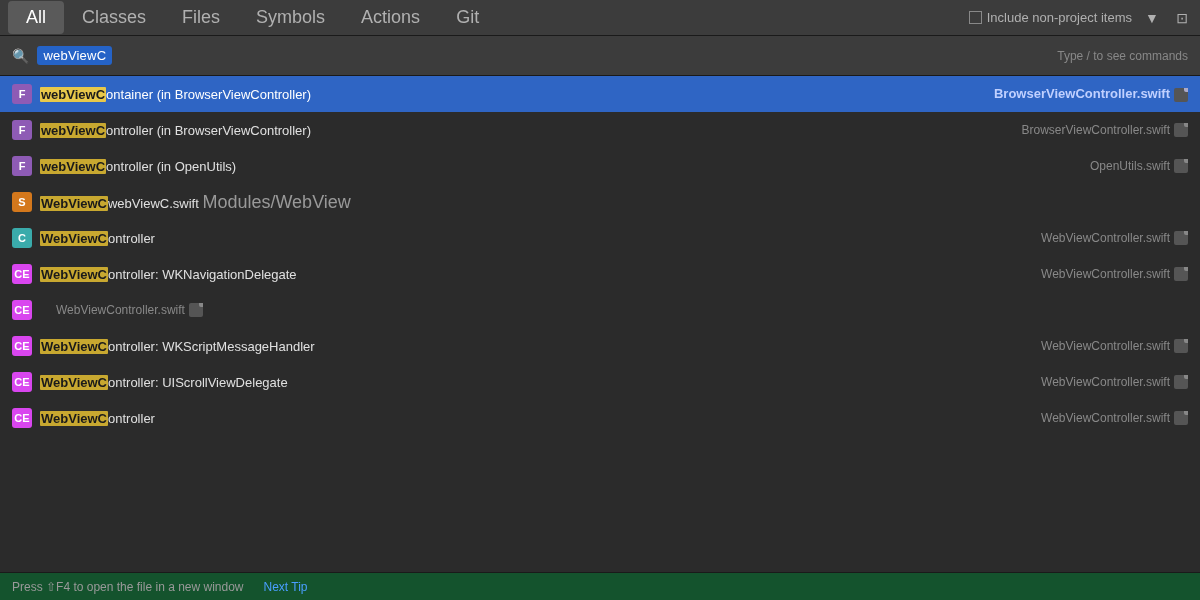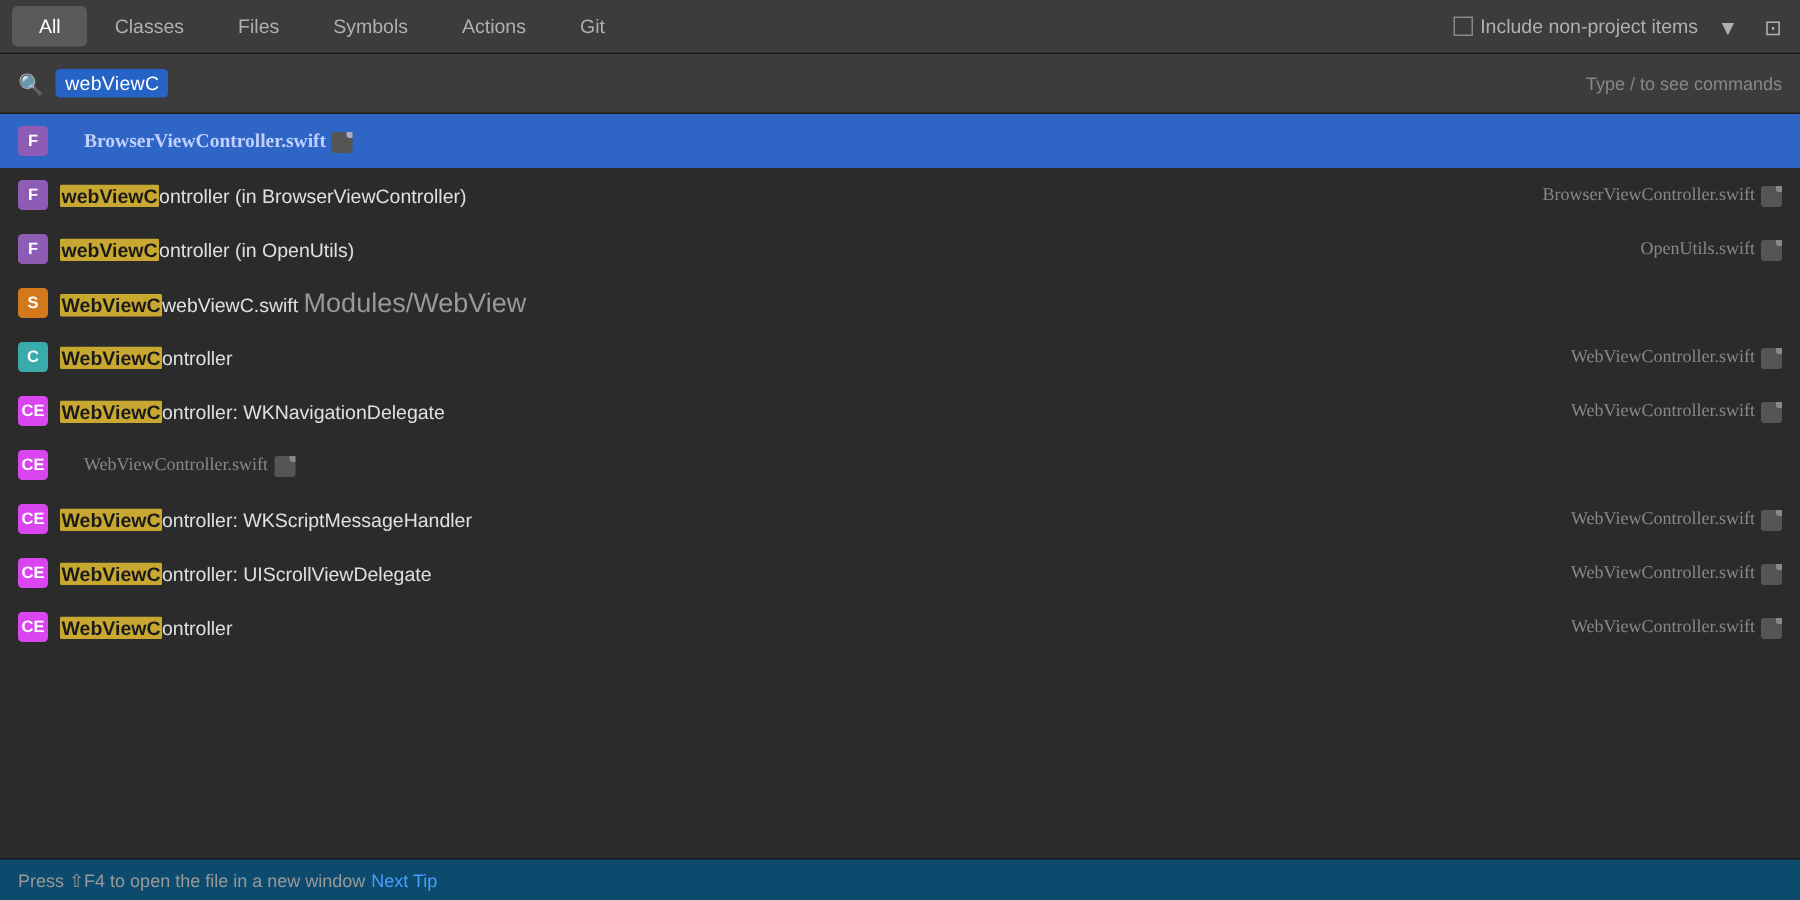--- a/index.html
+++ b/index.html
@@ -18,21 +18,21 @@
       display: flex;
       align-items: center;
       background: #3c3c3c;
       border-bottom: 1px solid #1a1a1a;
       height: 36px;
       padding: 0 8px;
       gap: 0;
     }
     .tab-item {
       padding: 6px 18px;
-      font-size: 13px;
+      font-size: 18px;
       color: #b0b0b0;
       cursor: pointer;
       border-radius: 4px;
       user-select: none;
     }
     .tab-item.active {
       background: #5a5a5a;
       color: #ffffff;
       font-weight: 500;
     }
@@ -159,21 +159,20 @@
     }
     .result-name .secondary {
       color: #999;
       font-size: 18px;
     }
     .result-file {
       color: #888;
       font-size: 12px;
       margin-left: 16px;
       flex-shrink: 0;
-      font-family: Liberation Serif, serif;
     }
     .result-file.selected-file {
       color: #c0d0ff;
       font-weight: 600;
       font-size: 13px;
     }
     .file-icon {
       display: inline-block;
       width: 14px;
       height: 14px;
@@ -189,28 +188,28 @@
       top: 0; right: 0;
       width: 4px; height: 4px;
       background: #888;
       border-bottom-left-radius: 2px;
     }
     .file-icon.selected-ficon::after { background: #aac; }
 
     
     .status-bar {
       height: 28px;
-      background: #0c4a6e;
+      background: #14532d;
       border-top: 1px solid #1a1a1a;
       display: flex;
       align-items: center;
       padding: 0 12px;
       font-size: 12px;
       color: #999;
-      gap: 4px;
+      gap: 20px;
     }
     .next-tip-link {
       color: #4a9eff;
       cursor: pointer;
       font-size: 12px;
     }
 
     .main-content {
       display: flex;
       flex-direction: column;
@@ -244,20 +243,21 @@
     <div class="search-icon-wrap">🔍</div>
     <div class="search-input-wrap">
       <span class="search-input-text">webViewC</span>
     </div>
     <div class="search-hint">Type / to see commands</div>
   </div>
 
   <div class="results-list" id="results-container">
   <div class="result-row selected">
         <div class="result-icon icon-f-purple">F</div>
+        <span class="result-name"><span class="selected-highlight">webViewC</span><span style="color:#fff">ontainer (in BrowserViewController)</span></span>
         <span class="result-file selected-file">BrowserViewController.swift<span class="file-icon selected-ficon"></span></span>
       </div>
       <div class="result-row">
         <div class="result-icon icon-f-purple">F</div>
         <span class="result-name"><span class="highlight">webViewC</span><span>ontroller (in BrowserViewController)</span></span>
         <span class="result-file">BrowserViewController.swift<span class="file-icon"></span></span>
       </div>
       <div class="result-row">
         <div class="result-icon icon-f-purple">F</div>
         <span class="result-name"><span class="highlight">webViewC</span><span>ontroller (in OpenUtils)</span></span>

